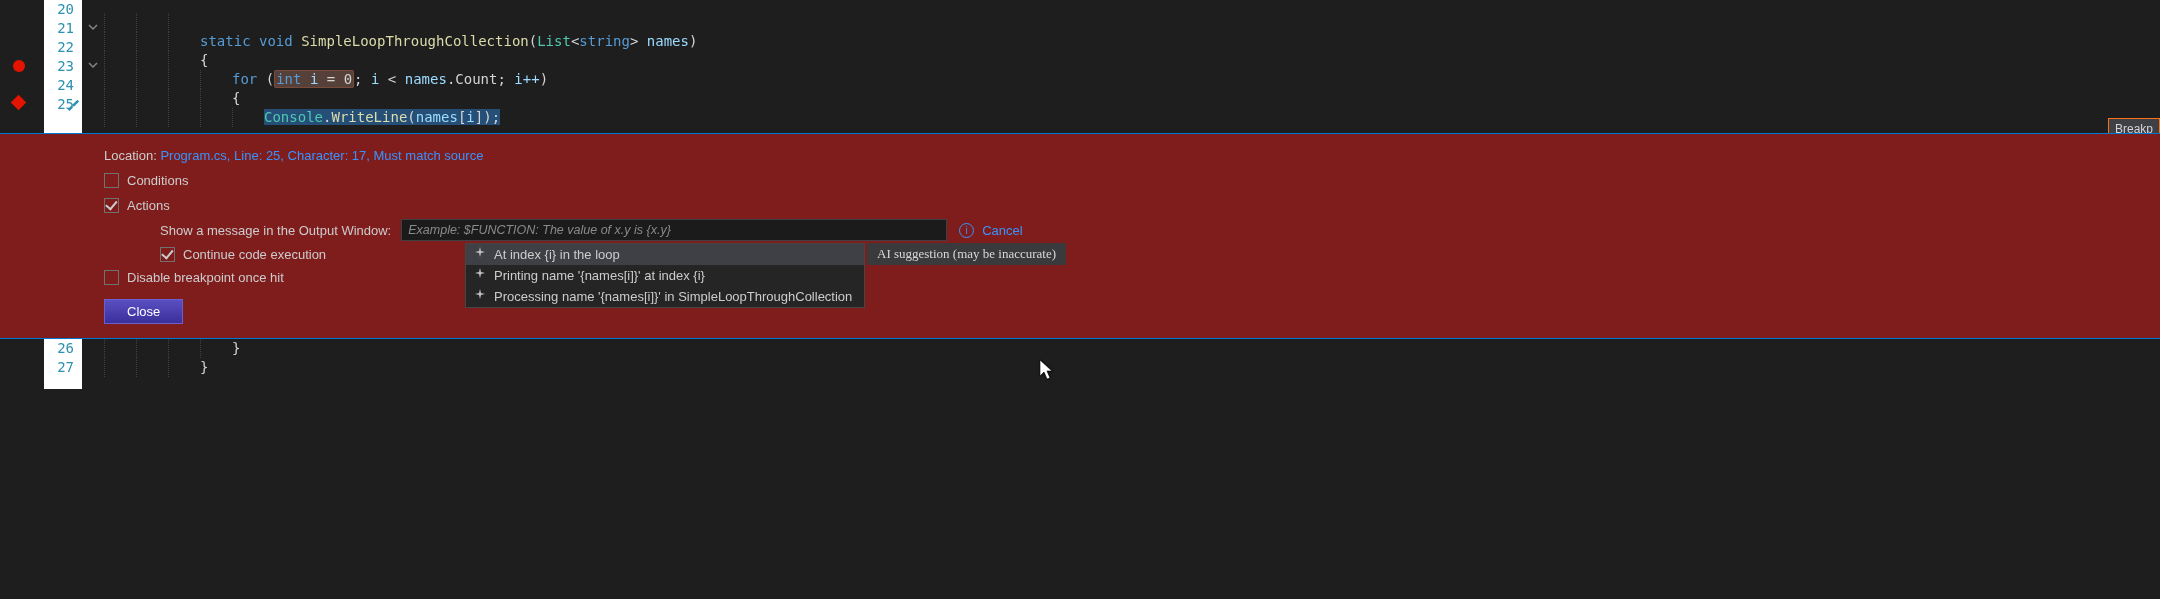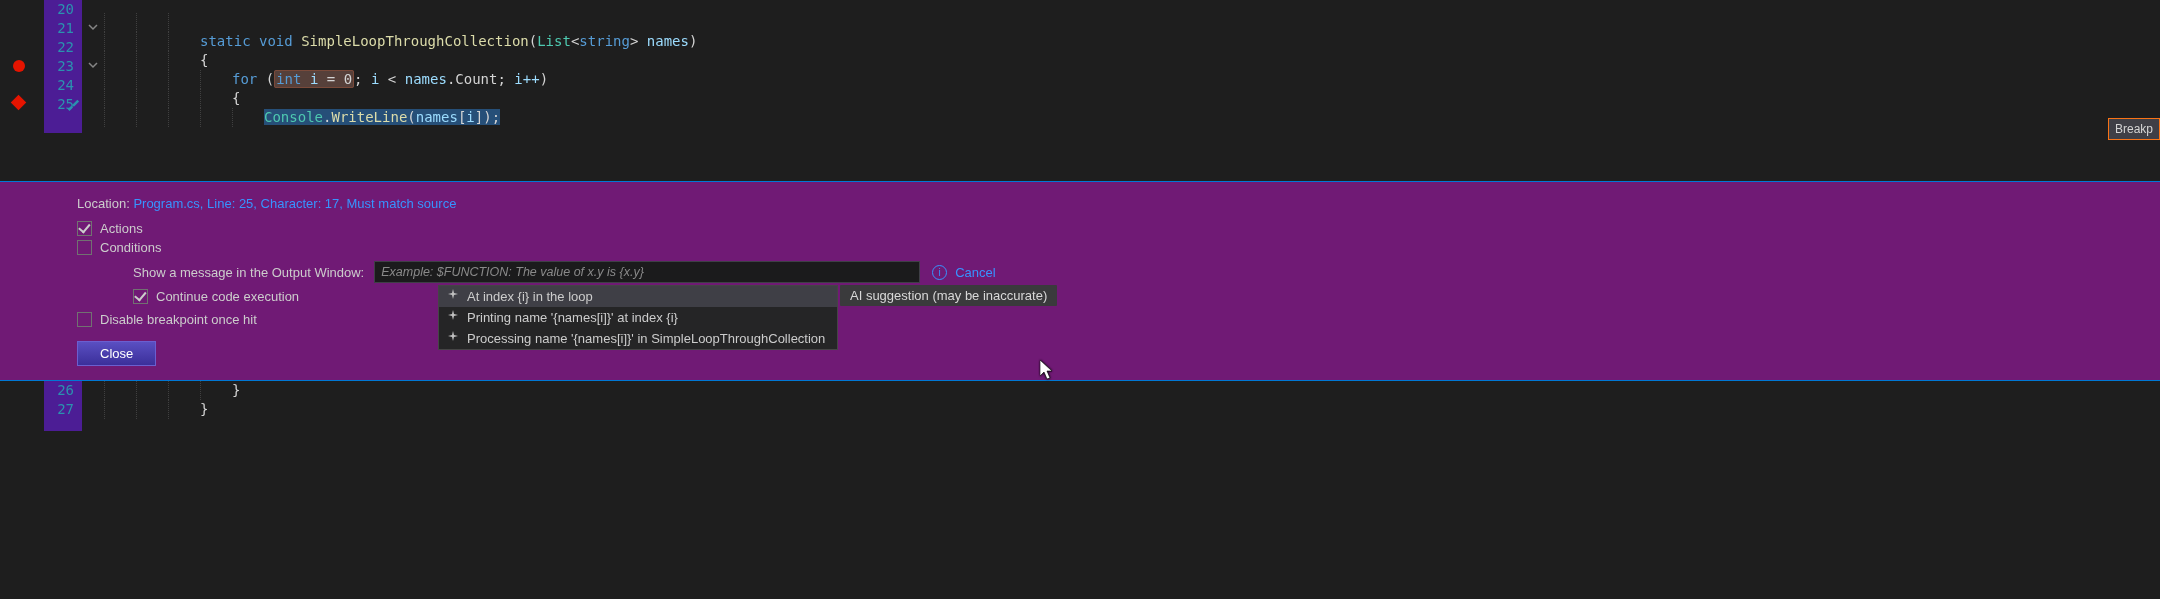--- a/index.html
+++ b/index.html
@@ -33,21 +33,21 @@
   .glyph.red-dot { background:#e51400; border-radius:50%; width:12px; height:12px; left:13px; }
   .glyph.red-diamond { background:#e51400; width:11px; height:11px; transform:rotate(45deg); left:13px; }
 
   .line-numbers {
     width: 38px;
     text-align: right;
     padding-right: 8px;
     color: #2b91af;
     font-family: Consolas, monospace;
     font-size: 14px;
-    background: #4c1d95;
+    background: #ffffff;
   }
   .line-numbers div { height: 19px; line-height: 19px; }
 
   .fold-column {
     width: 22px;
     background: #1e1e1e;
     font-family: Consolas, monospace;
     font-size: 10px;
     color: #858585;
     position: relative;
@@ -85,27 +85,26 @@
 
   
   .brush {
     position:absolute;
     color:#2b91af;
   }
   .brush svg { width:14px; height:14px; }
 
   
   .bp-panel {
-    background: #701a75;
+    background: #7f1d1d;
     border-top: 1px solid #0078d4;
     border-bottom: 1px solid #0078d4;
-    padding: 14px 18px 14px 77px;
+    padding: 14px 18px 14px 104px;
     color: #cccccc;
     position: relative;
-    margin-top: 48px;
   }
   .bp-location { margin-bottom: 10px; }
   .bp-location .lbl { color:#cccccc; }
   .bp-location .val { color:#3794ff; }
 
   .bp-row { display:flex; align-items:center; margin: 4px 0; }
   .bp-indent1 { margin-left: 56px; }
 
   .chk {
     width:15px; height:15px;
@@ -171,20 +170,21 @@
   .sparkle { color:#c0c0c0; font-size:11px; }
   .sparkle svg { width:12px; height:12px; }
 
   .ai-badge {
     position:absolute;
     background:#3a3a3c;
     color:#d8d8d8;
     padding:3px 10px;
     font-size:13px;
     border-radius:1px;
+    font-family:Liberation Serif, serif;
   }
 
   .close-btn {
     background:#40349c;
     background: linear-gradient(#5a4fc2,#3b2f9a);
     border:1px solid #6a5fd0;
     color:#ffffff;
     padding: 4px 22px;
     font-size:13px;
     cursor:pointer;
@@ -267,28 +267,28 @@
 
 <div class="side-tab" style="top:118px;">Breakp</div>
 
 <div class="bp-panel">
 
   <div class="bp-location">
     <span class="lbl">Location:</span>
     <span class="val">Program.cs, Line: 25, Character: 17, Must match source</span>
   </div>
 
+  <div class="bp-row">
+    <span class="chk"></span>
+    <span>Conditions</span>
+  </div>
+
   <div class="bp-row" style="margin-top:10px;">
     <span class="chk checked"></span>
     <span>Actions</span>
-  </div>
-
-  <div class="bp-row">
-    <span class="chk"></span>
-    <span>Conditions</span>
   </div>
 
   <div class="bp-row bp-indent1" style="margin-top:6px; position:relative;">
     <span>Show a message in the Output Window:</span>
     <div class="msg-input" style="color:#8a8a8a;">Example: $FUNCTION: The value of x.y is {x.y}</div>
     <span class="info-icon">i</span>
     <span class="cancel-link">Cancel</span>
 
     <div class="suggest" style="left:305px; top:24px;">
       <div class="suggest-item sel-item">

